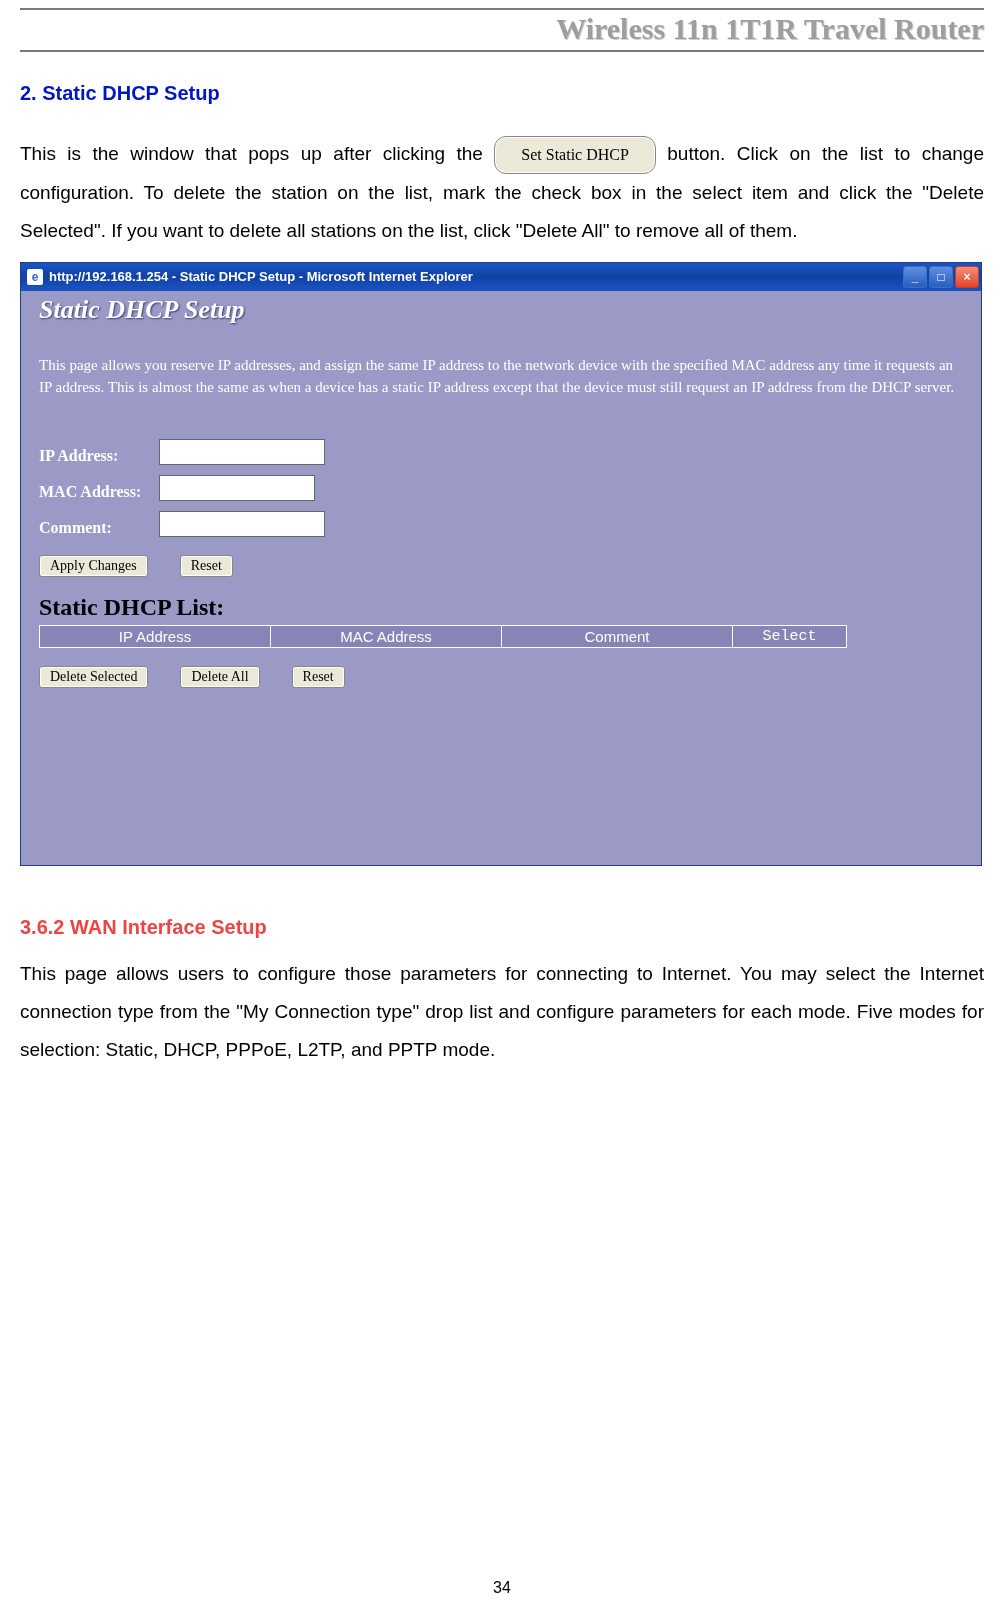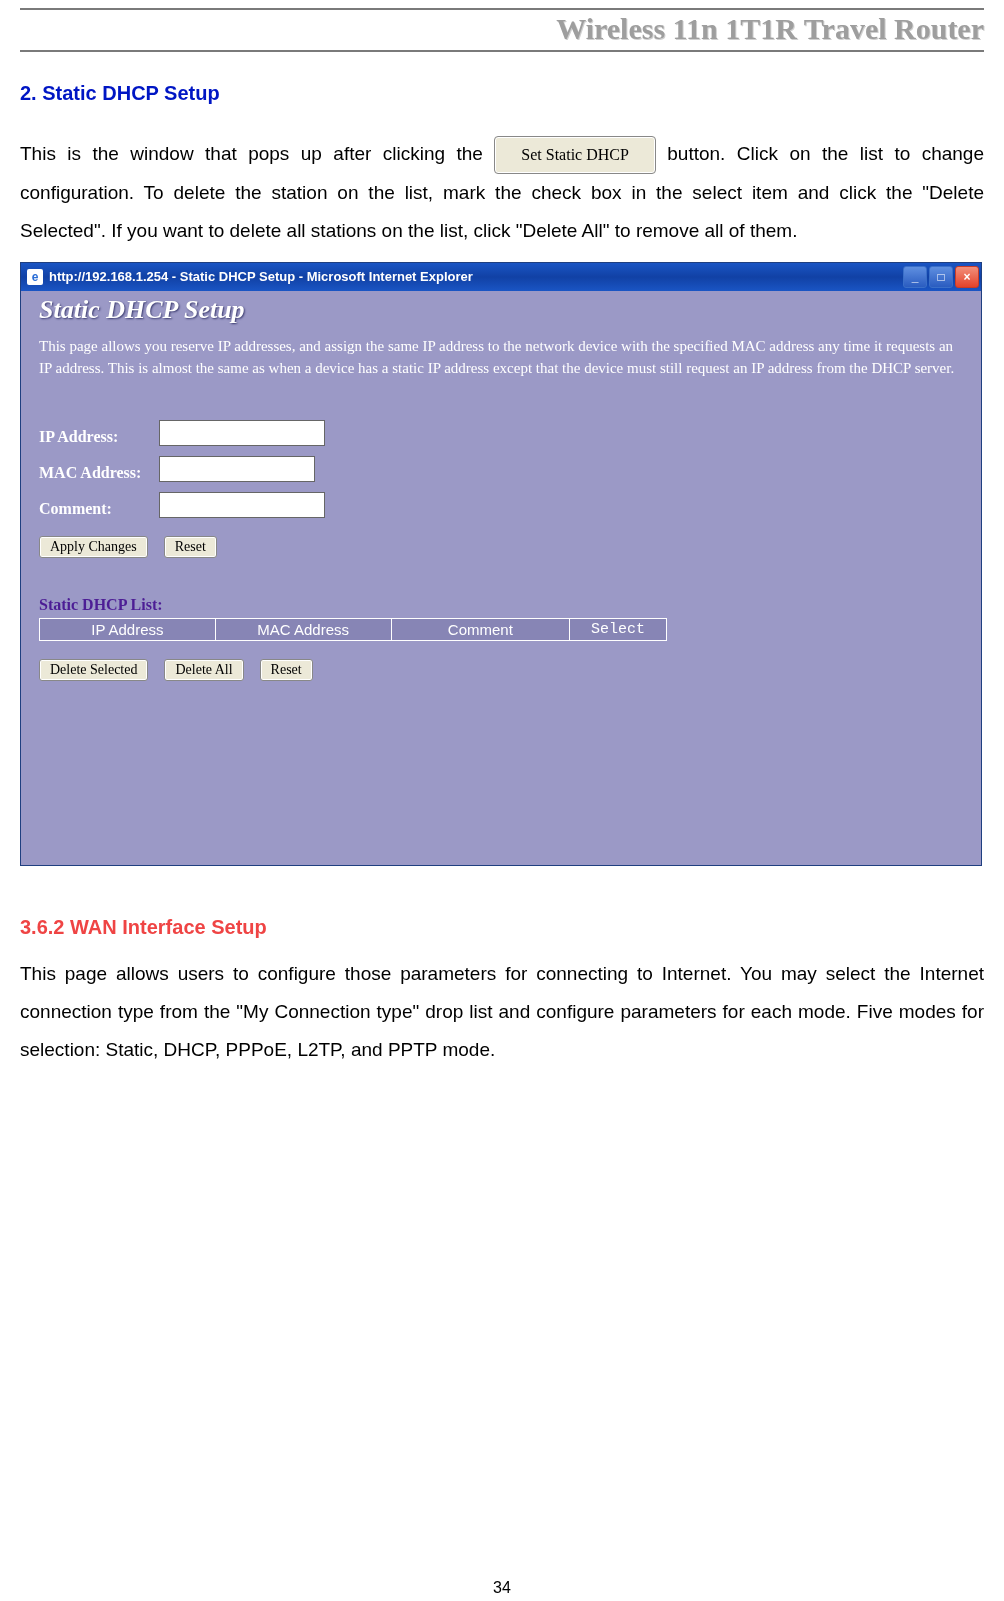--- a/index.html
+++ b/index.html
@@ -1,40 +1,40 @@
 <!DOCTYPE html>
 <html><head>
 <meta charset="utf-8">
 <style>
   html,body{margin:0;padding:0;font-family:Arial,Helvetica,sans-serif;background:#fff;color:#000;}
   .page{width:1004px;min-height:1601px;margin:0 auto;position:relative;box-sizing:border-box;padding:0 20px;}
   .header-bar{border-top:2px solid #7a7a7a;border-bottom:2px solid #7a7a7a;padding:2px 0 4px 0;margin-top:8px;}
   .header-title{font-family:"Times New Roman",serif;font-size:30px;font-weight:bold;color:#9e9e9e;text-align:right;text-shadow:1px 1px 0 #d0d0d0;}
   .section-h{font-family:Arial,sans-serif;font-size:20px;font-weight:bold;color:#0016c4;margin-top:30px;margin-bottom:30px;}
   .body-para{font-size:19px;line-height:2.0;text-align:justify;}
-  .inline-btn{display:inline-block;vertical-align:middle;border:1px solid #888;background:#ece9d8;border-radius:4px;padding:2px 26px;font-size:16px;font-family:"Times New Roman",serif;box-shadow:inset 0 0 0 1px #fff;}
+  .inline-btn{display:inline-block;vertical-align:middle;border:1px solid #888;background:#ece9d8;border-radius:12px;padding:2px 26px;font-size:16px;font-family:"Times New Roman",serif;box-shadow:inset 0 0 0 1px #fff;}
   .ie-window{border:1px solid #1f3f80;margin-top:12px;width:960px;}
   .ie-titlebar{height:28px;background:linear-gradient(to bottom,#1a55c4 0%,#1141a5 50%,#1a55c4 100%);display:flex;align-items:center;justify-content:space-between;padding:0 2px 0 6px;}
   .ie-title-left{display:flex;align-items:center;gap:6px;color:#fff;font-size:13px;font-family:Tahoma,sans-serif;font-weight:bold;white-space:nowrap;}
   .ie-icon{width:16px;height:16px;background:#fff;border-radius:2px;display:inline-flex;align-items:center;justify-content:center;font-size:12px;color:#2a6dd6;}
   .ie-btns{display:flex;gap:2px;}
   .ie-btn{width:22px;height:20px;border-radius:3px;display:flex;align-items:center;justify-content:center;color:#fff;font-size:12px;font-family:Tahoma,sans-serif;font-weight:bold;border:1px solid #3a6fc8;}
   .ie-btn.min{background:linear-gradient(#5f8fe0,#2a5cc0);}
   .ie-btn.max{background:linear-gradient(#5f8fe0,#2a5cc0);}
   .ie-btn.cls{background:linear-gradient(#f28f7a,#e4422b);border-color:#c83c27;}
   .ie-body{background:#9b99c6;padding:4px 18px 30px 18px;min-height:540px;}
   .setup-title{font-family:"Times New Roman",serif;font-size:26px;font-style:italic;font-weight:bold;color:#fff;text-shadow:1px 1px 2px #3a3a6e;}
-  .setup-desc{color:#fff;font-size:15px;margin-top:10px;line-height:1.5;font-family:"Times New Roman",serif;}
+  .setup-desc{color:#fff;font-size:15px;margin-top:29px;line-height:1.5;font-family:"Times New Roman",serif;}
   .form-row{display:flex;align-items:flex-end;margin-top:10px;}
   .form-label{width:120px;color:#fff;font-family:"Times New Roman",serif;font-weight:bold;font-size:16px;}
   .form-input{width:160px;height:22px;border:1px solid #666;background:#fff;}
-  .btn-row{margin-top:18px;display:flex;gap:16px;}
+  .btn-row{margin-top:18px;display:flex;gap:32px;}
   .win-btn{border:1px solid #888;background:#ece9d8;border-radius:3px;padding:2px 10px;font-size:14px;font-family:"Times New Roman",serif;box-shadow:inset 0 0 0 1px #fff;white-space:nowrap;}
-  .list-title{color:#4c1d95;font-family:"Times New Roman",serif;font-weight:bold;font-size:16px;margin-top:38px;}
-  .list-table{width:628px;border-collapse:collapse;margin-top:4px;}
+  .list-title{color:#000000;font-family:"Times New Roman",serif;font-weight:bold;font-size:24px;margin-top:17px;}
+  .list-table{width:808px;border-collapse:collapse;margin-top:4px;}
   .list-table th{background:#8785b5;color:#fff;font-family:"Trebuchet MS",sans-serif;font-size:15px;font-weight:normal;padding:2px 8px;border:1px solid #fff;}
   .list-table th:first-child{width:200px;}
   .list-table th:nth-child(2){width:200px;}
   .list-table th:nth-child(3){width:200px;}
   .list-table th:nth-child(4){width:90px;font-family:Liberation Mono, monospace;}
   .subsection-h{font-family:Arial,sans-serif;font-size:20px;font-weight:bold;color:#ef4444;margin-top:50px;margin-bottom:16px;}
   .page-number{position:absolute;bottom:12px;left:0;right:0;text-align:center;font-size:16px;}
 </style>
 </head>
 <body>

